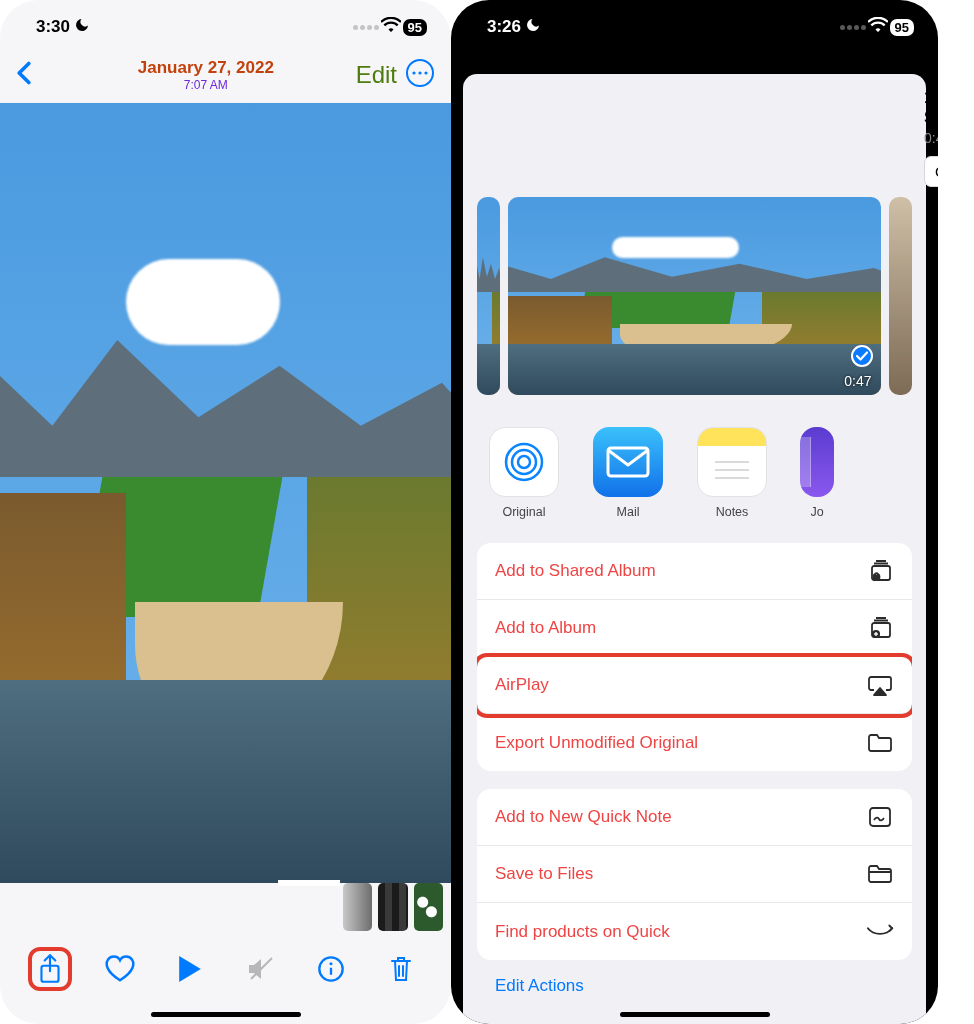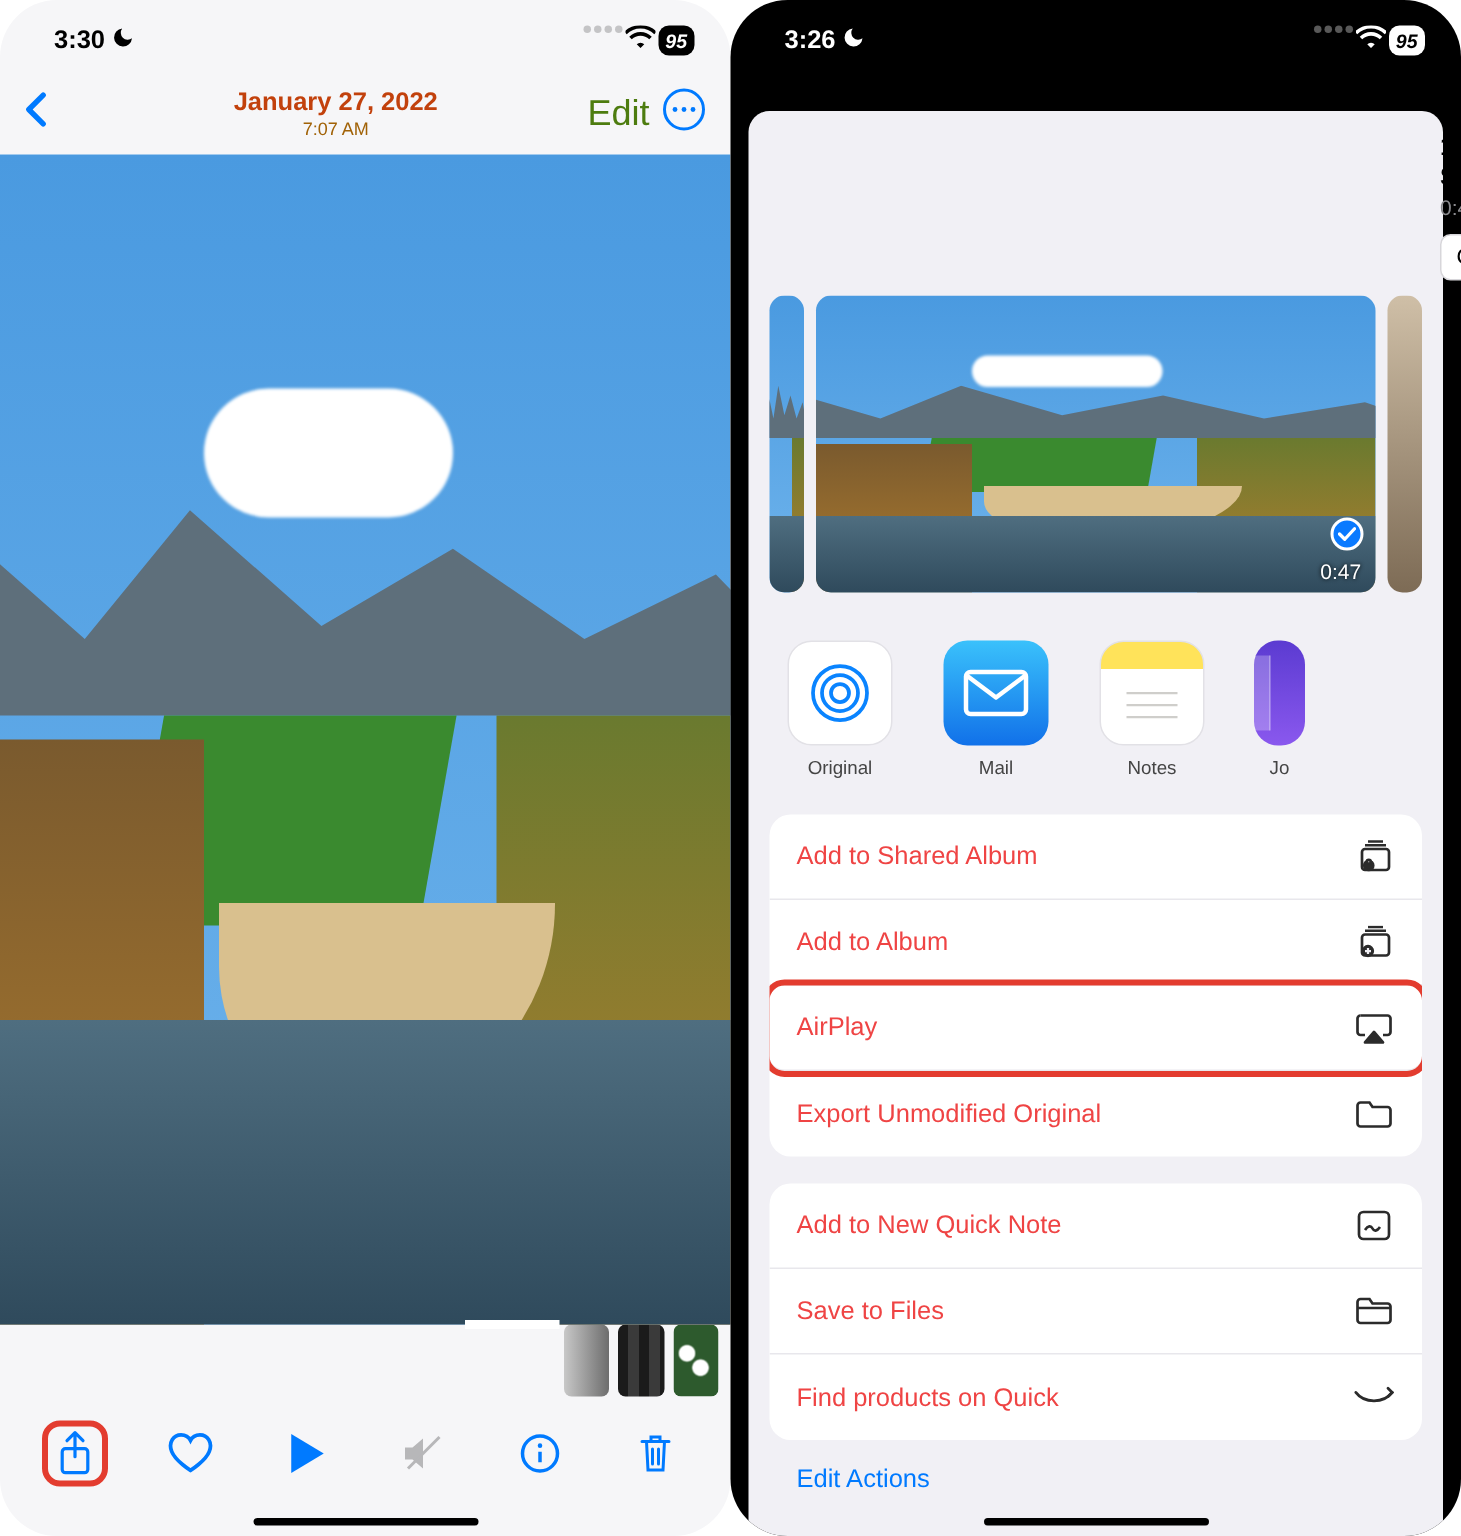--- a/index.html
+++ b/index.html
@@ -1,39 +1,39 @@
 <!DOCTYPE html>
 <html><head>
 <meta charset="utf-8">
 <style>
   * { box-sizing: border-box; margin: 0; padding: 0; }
   html, body { width: 974px; height: 1024px; font-family: -apple-system, "Helvetica Neue", Arial, sans-serif; background:#fff; overflow:hidden; }
   .wrap { display:flex; width:974px; height:1024px; }
   .phone { position:relative; overflow:hidden; border-radius:38px; }
-  .phone-left { width:487px; height:1024px; background:#f6f6f8; }
+  .phone-left { width:451px; height:1024px; background:#f6f6f8; }
   .phone-right { width:487px; height:1024px; background:#000; }
 
   
   .status { display:flex; align-items:center; justify-content:space-between; height:54px; padding:0 24px 0 36px; font-weight:600; font-size:17px; }
   .status .left { display:flex; align-items:center; gap:4px; }
-  .status .right { display:flex; gap:2px;font-style:italic; }
+  .status .right { display:flex; align-items:center; gap:2px; }
   .dots { display:flex; gap:2px; }
   .dots span { width:5px; height:5px; border-radius:50%; background:rgba(0,0,0,.2); }
   .battery { display:inline-flex; align-items:center; justify-content:center; border-radius:7px; padding:1px 5px; font-size:13px; font-weight:700; }
   .batt-dark { background:#000; color:#fff; }
   .batt-light { background:#fff; color:#000; }
   .status.white { color:#fff; }
   .dots.white span { background:rgba(255,255,255,.35); }
 
   
   .dhead { display:flex; align-items:center; padding:4px 16px 10px 16px; }
   .dhead .back { width:40px; color:#007aff; }
   .dhead .title { flex:1; text-align:center; line-height:1.2; }
   .dhead .title .date { font-size:17px; font-weight:600; color:#c2410c; }
-  .dhead .title .time { font-size:12px; color:#a16207; }
+  .dhead .title .time { font-size:12px; color:#6d28d9; }
   .dhead .edit { font-size:24px; color:#4d7c0f; padding-right:8px; }
   .dhead .more { color:#007aff; }
 
   .left-body { background:#fff; height:780px; display:flex; align-items:center; justify-content:center; }
   .main-photo { width:100%; height:258px; }
 
   .thumbs { display:flex; gap:6px; justify-content:center; padding:0 8px; }
   .thumb { width:48px; height:48px; border-radius:5px; overflow:hidden; }
   .thumb.selected { width:90px; outline:3px solid #fff; border-radius:6px; }
 

